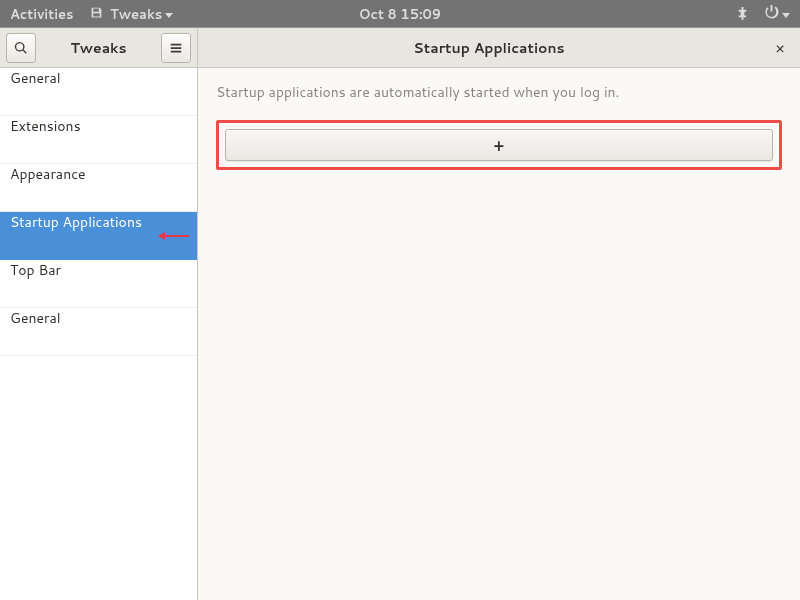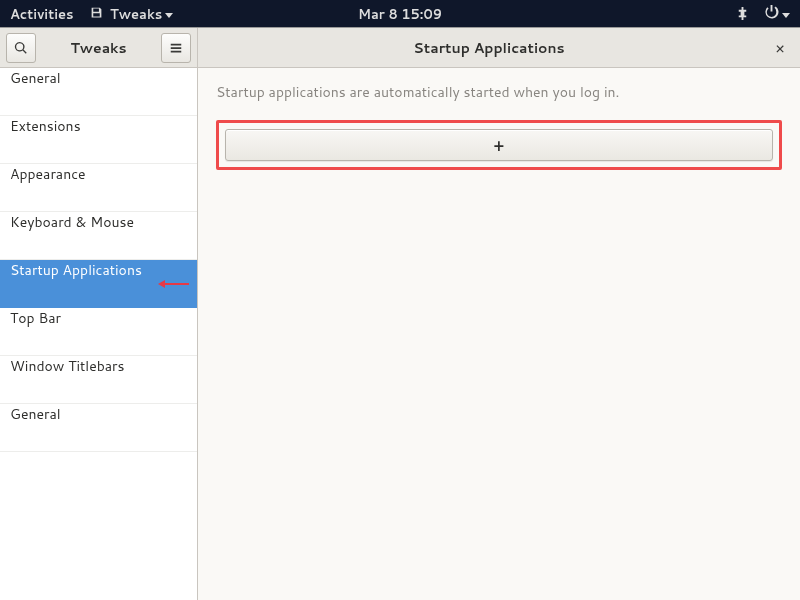--- a/index.html
+++ b/index.html
@@ -1,18 +1,18 @@
 <!DOCTYPE html>
 <html><head>
 <meta charset="utf-8">
 <style>
 * { box-sizing: border-box; margin: 0; padding: 0; font-family: Cantarell, -apple-system, sans-serif; }
 body { width: 800px; height: 600px; overflow: hidden; background: #fff; }
 
-.topbar { height: 27px; background: #0f172a; color: #ddd; display: flex; align-items: center; font-size: 13px; font-weight: 600; padding: 0 10px; }
+.topbar { height: 27px; background: #737373; color: #ddd; display: flex; align-items: center; font-size: 13px; font-weight: 600; padding: 0 10px; }
 .topbar .left { display: flex; align-items: center; gap: 16px; }
 .topbar .center { position: absolute; left: 50%; transform: translateX(-50%); }
 .topbar .right { margin-left: auto; display: flex; align-items: center; gap: 14px; }
 .topbar svg { fill: #ddd; }
 .caret { display:inline-block; width:0; height:0; border-left:4px solid transparent; border-right:4px solid transparent; border-top:5px solid #ddd; vertical-align: middle; margin-left:3px; }
 
 .window { display: flex; height: 573px; border-top: 1px solid #999; }
 .sidebar { width: 198px; display: flex; flex-direction: column; border-right: 1px solid #c9c5bf; }
 .sb-header { height: 40px; background: #e8e6e1; border-bottom: 1px solid #c9c5bf; display: flex; align-items: center; padding: 0 6px; gap: 4px; }
 .sq-btn { width: 30px; height: 30px; background: linear-gradient(#fdfdfc,#e9e7e2); border: 1px solid #b8b4ac; border-radius: 3px; display:flex; align-items:center; justify-content:center; cursor:pointer; }
@@ -39,21 +39,21 @@
 <div class="topbar">
   <div class="left">
     <span>Activities</span>
     <span>
       <svg width="13" height="13" viewBox="0 0 16 16">
           <path d="M2 2h10l2 2v10H2V2zm2 1v4h7V3H4zm0 10h8V9H4v4z"></path>
         </svg>
       <span style="margin-left:4px;">Tweaks</span><span class="caret"></span>
     </span>
   </div>
-  <div class="center">Mar 8  15:09</div>
+  <div class="center">Oct 8  15:09</div>
   <div class="right">
     <svg width="15" height="15" viewBox="0 0 16 16">
         <path d="M7 1h2v3h3v2h-2v4h2v2h-3v3H7v-3H4v-2h2V6H4V4h3V1z"></path>
       </svg>
     <span>
       <svg width="15" height="15" viewBox="0 0 16 16">
           <path d="M7 1h2v7H7V1zm-3.5 2.5l1.4 1.4A5 5 0 1 0 13 8a5 5 0 0 0-1.9-3.9l1.4-1.4A7 7 0 1 1 3.5 3.5z"></path>
         </svg><span class="caret"></span>
     </span>
   </div>
@@ -77,35 +77,29 @@
     <div class="sb-list" id="sb-list">
         <div class="sb-item">
           <span>General</span>
         </div>
         <div class="sb-item">
           <span>Extensions</span>
         </div>
         <div class="sb-item">
           <span>Appearance</span>
         </div>
-        <div class="sb-item">
-          <span>Keyboard &amp; Mouse</span>
-        </div>
         <div class="sb-item active">
           <span>Startup Applications</span>
           <span class="arrow-anno">
             <span class="head"></span>
             <span class="line"></span>
           </span>
         </div>
         <div class="sb-item">
           <span>Top Bar</span>
-        </div>
-        <div class="sb-item">
-          <span>Window Titlebars</span>
         </div>
         <div class="sb-item">
           <span>General</span>
         </div>
       </div>
   </div>
 
   <div class="main">
     <div class="main-header">
       <div class="main-title">Startup Applications</div>

